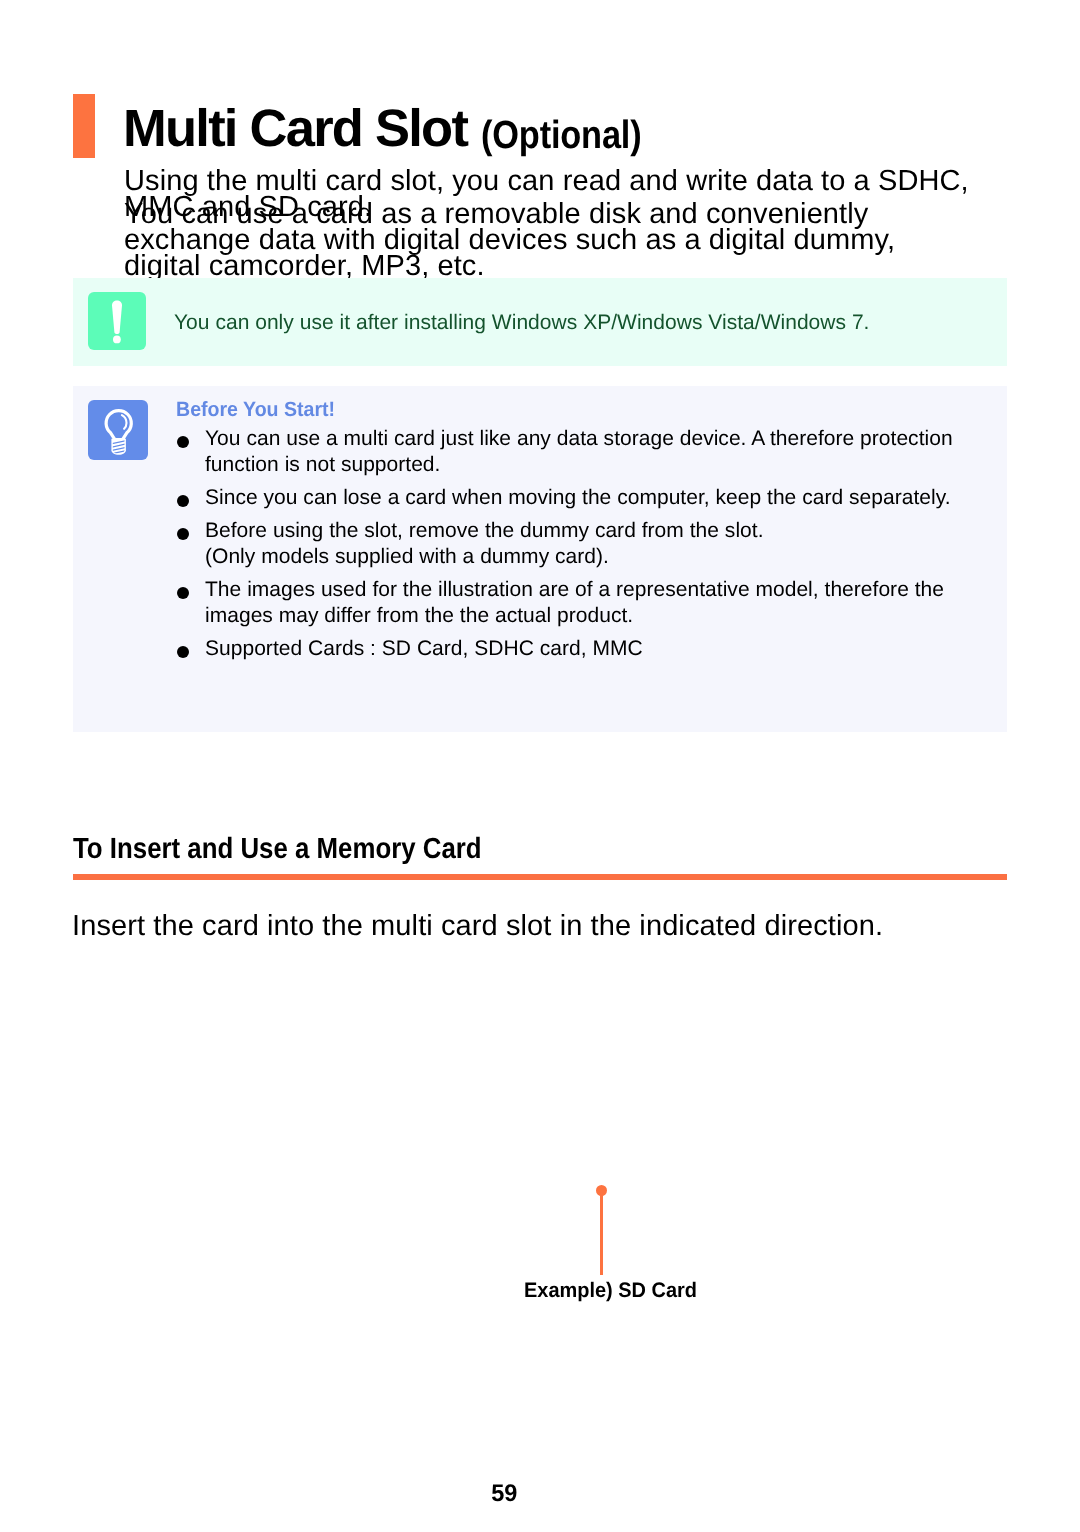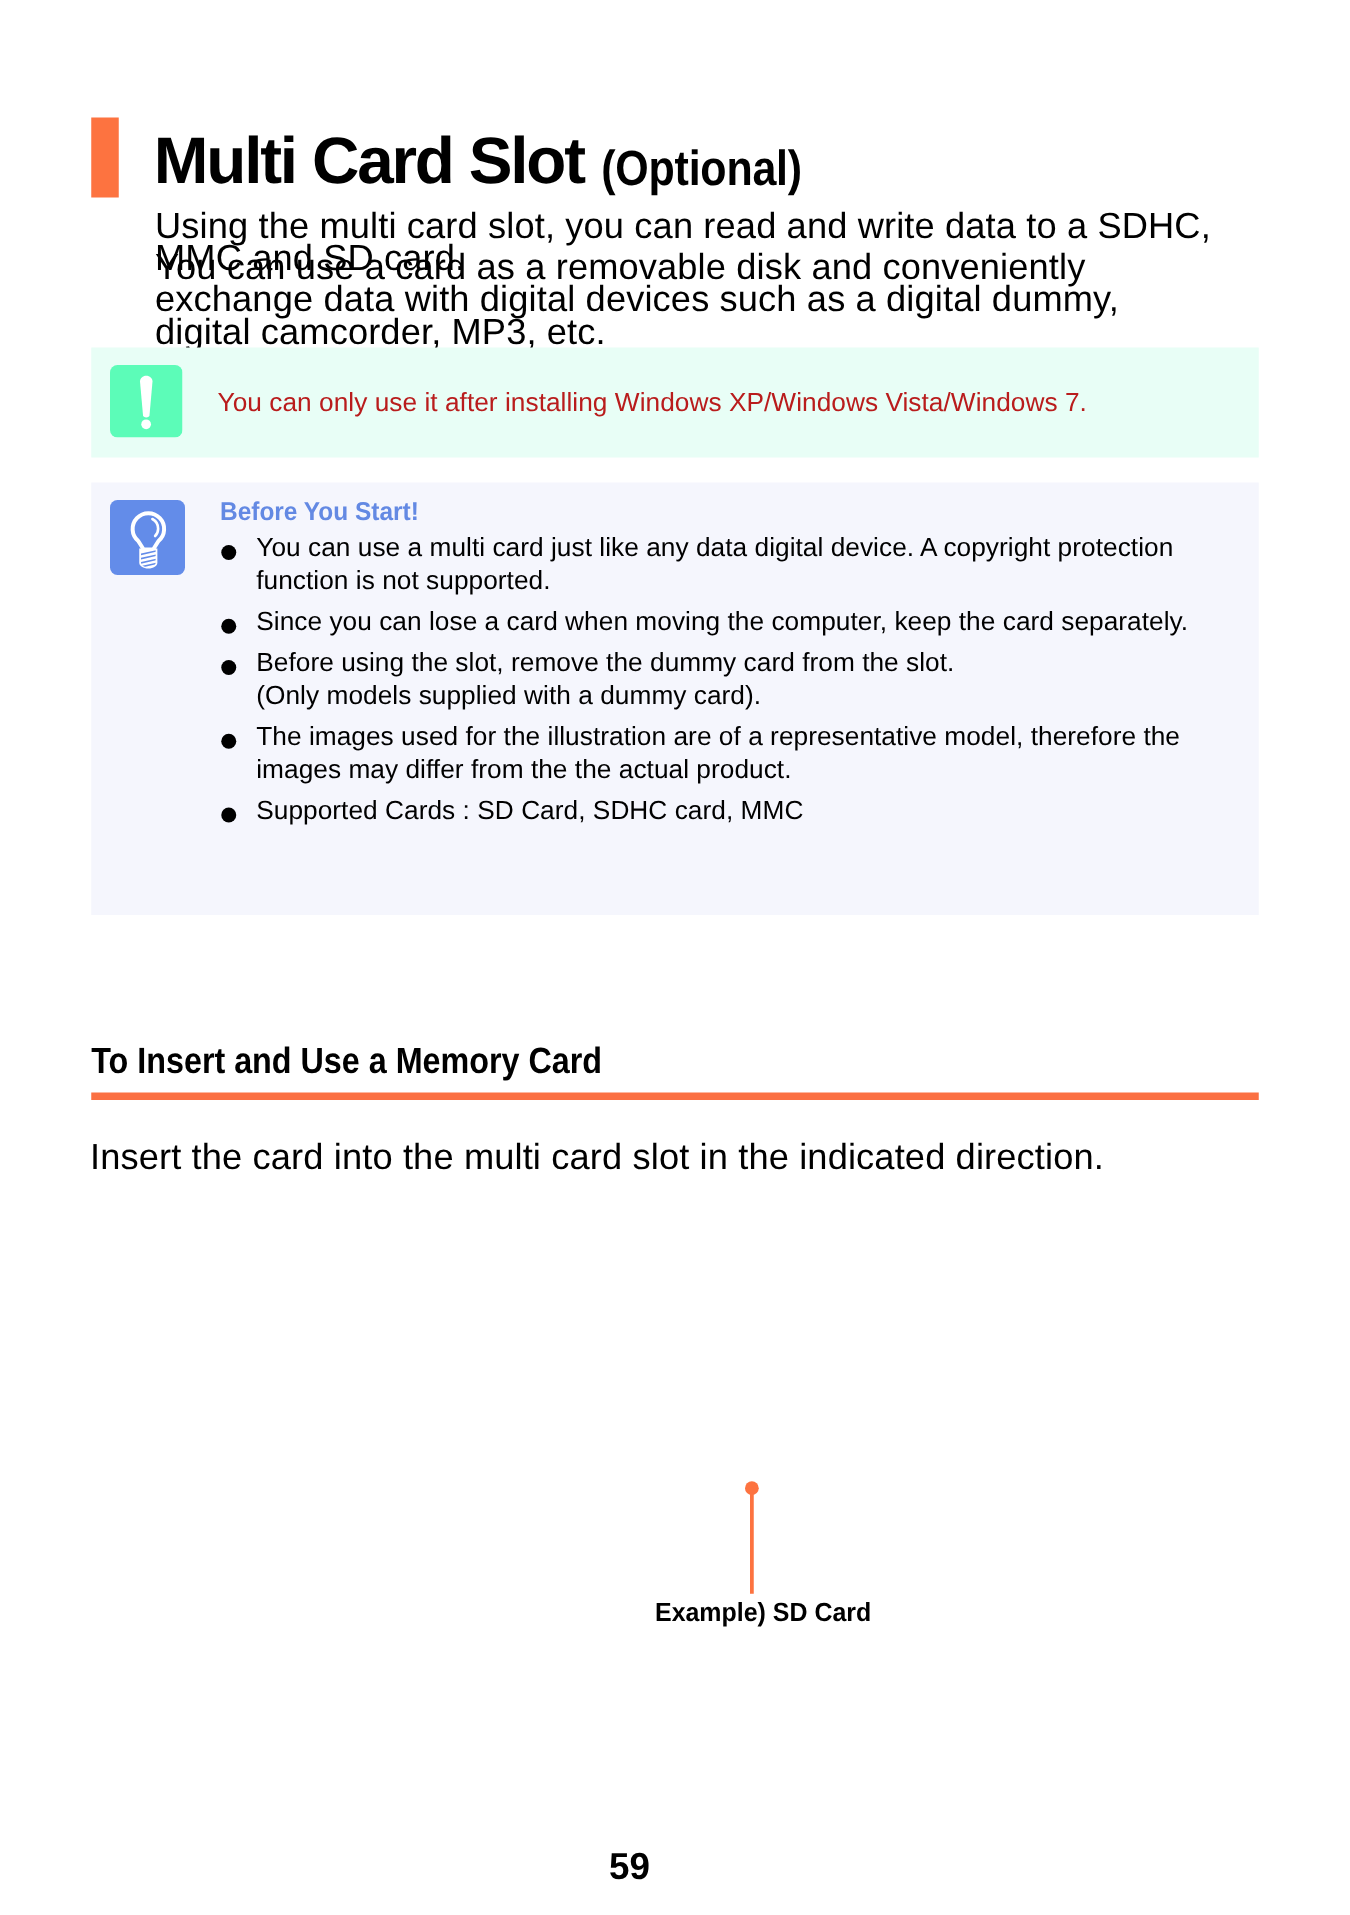--- a/index.html
+++ b/index.html
@@ -10,21 +10,21 @@
 
   
   #title-bar{position:absolute;left:73px;top:94px;width:22px;height:64px;background:#FD7340;}
   #title-text{position:absolute;left:123px;top:103px;white-space:nowrap;font-weight:bold;line-height:1;}
   #title-text .m{font-size:52.5px;letter-spacing:-1.75px;display:inline-block;}
   #title-text .sp{font-size:39.5px;letter-spacing:3px;}
   #title-text .o{font-size:39.5px;display:inline-block;transform:scaleX(0.87) translateY(2px);transform-origin:left bottom;letter-spacing:-0.2px;}
 
   
   .body-text{font-size:29px;letter-spacing:0.1px;color:#000;}
-  .box-text{font-size:21px;letter-spacing:0.03px;color:#b91c1c;}
+  .box-text{font-size:21px;letter-spacing:0.03px;color:#14532d;}
   #intro-1{position:absolute;left:124px;top:168px;width:870px;line-height:26px;}
   #intro-2{position:absolute;left:124px;top:201px;width:836px;line-height:26px;}
 
   
   #caution-box{position:absolute;left:73px;top:278px;width:934px;height:88px;background:#E8FEF6;}
   #caution-icon{position:absolute;left:88px;top:292px;width:58px;height:58px;}
   #caution-text{position:absolute;left:174px;top:310px;width:760px;line-height:26px;}
 
   
   #bys-box{position:absolute;left:73px;top:386px;width:934px;height:346px;background:#F5F6FD;}
@@ -42,21 +42,21 @@
   #sec-para{position:absolute;left:72px;top:913px;width:900px;line-height:26px;}
 
   
   #callout-dot{position:absolute;left:596px;top:1185px;width:11px;height:11px;background:#FD7340;border-radius:50%;}
   #callout-line{position:absolute;left:600px;top:1190px;width:3px;height:85px;background:#FD7340;}
   #callout-label{position:absolute;left:524px;top:1280px;font-size:21px;font-weight:bold;
                  white-space:nowrap;line-height:22px;transform:scaleX(0.95);transform-origin:left top;}
 
   
   #pageno{position:absolute;left:0;top:1480px;width:1004px;text-align:center;
-          font-size:30px;font-weight:bold;line-height:28px;}
+          font-size:24px;font-weight:bold;line-height:28px;}
   #pageno span{display:inline-block;transform:scaleX(0.98) translateX(2px);}
 </style>
 </head>
 <body>
 
 <div class="page">
 
   <div id="title-bar"></div>
   <div id="title-text"><span class="m">Multi Card Slot</span><span class="sp">&nbsp;</span><span class="o">(Optional)</span></div>
 
@@ -90,21 +90,21 @@
       <g clip-path="url(#bulbBaseClip)" stroke="#638CE9" stroke-width="1.25" fill="none" stroke-linecap="butt">
         <path d="M22.4 44.0 L38.8 40.4"></path>
         <path d="M22.4 47.4 L38.8 43.8"></path>
         <path d="M22.4 50.8 L38.8 47.2"></path>
         <path d="M22.4 54.0 L38.8 50.4"></path>
       </g>
     </svg>
   </div>
   <div id="bys-title">Before You Start!</div>
   <div id="bys-list">
-      <div class="bys-item"><span class="bullet"></span><span>You can use a multi card just like any data digital device. A copyright protection function is not supported.</span></div>
+      <div class="bys-item"><span class="bullet"></span><span>You can use a multi card just like any data storage device. A therefore protection function is not supported.</span></div>
       <div class="bys-item"><span class="bullet"></span><span>Since you can lose a card when moving the computer, keep the card separately.</span></div>
       <div class="bys-item"><span class="bullet"></span><span>Before using the slot, remove the dummy card from the slot.<br>(Only models supplied with a dummy card).</span></div>
       <div class="bys-item"><span class="bullet"></span><span>The images used for the illustration are of a representative model, therefore the images may differ from the the actual product.</span></div>
       <div class="bys-item"><span class="bullet"></span><span>Supported Cards : SD Card, SDHC card, MMC</span></div>
     </div>
 
   <div id="sec-head">To Insert and Use a Memory Card</div>
   <div id="sec-rule"></div>
   <div id="sec-para" class="body-text">Insert the card into the multi card slot in the indicated direction.</div>
 

